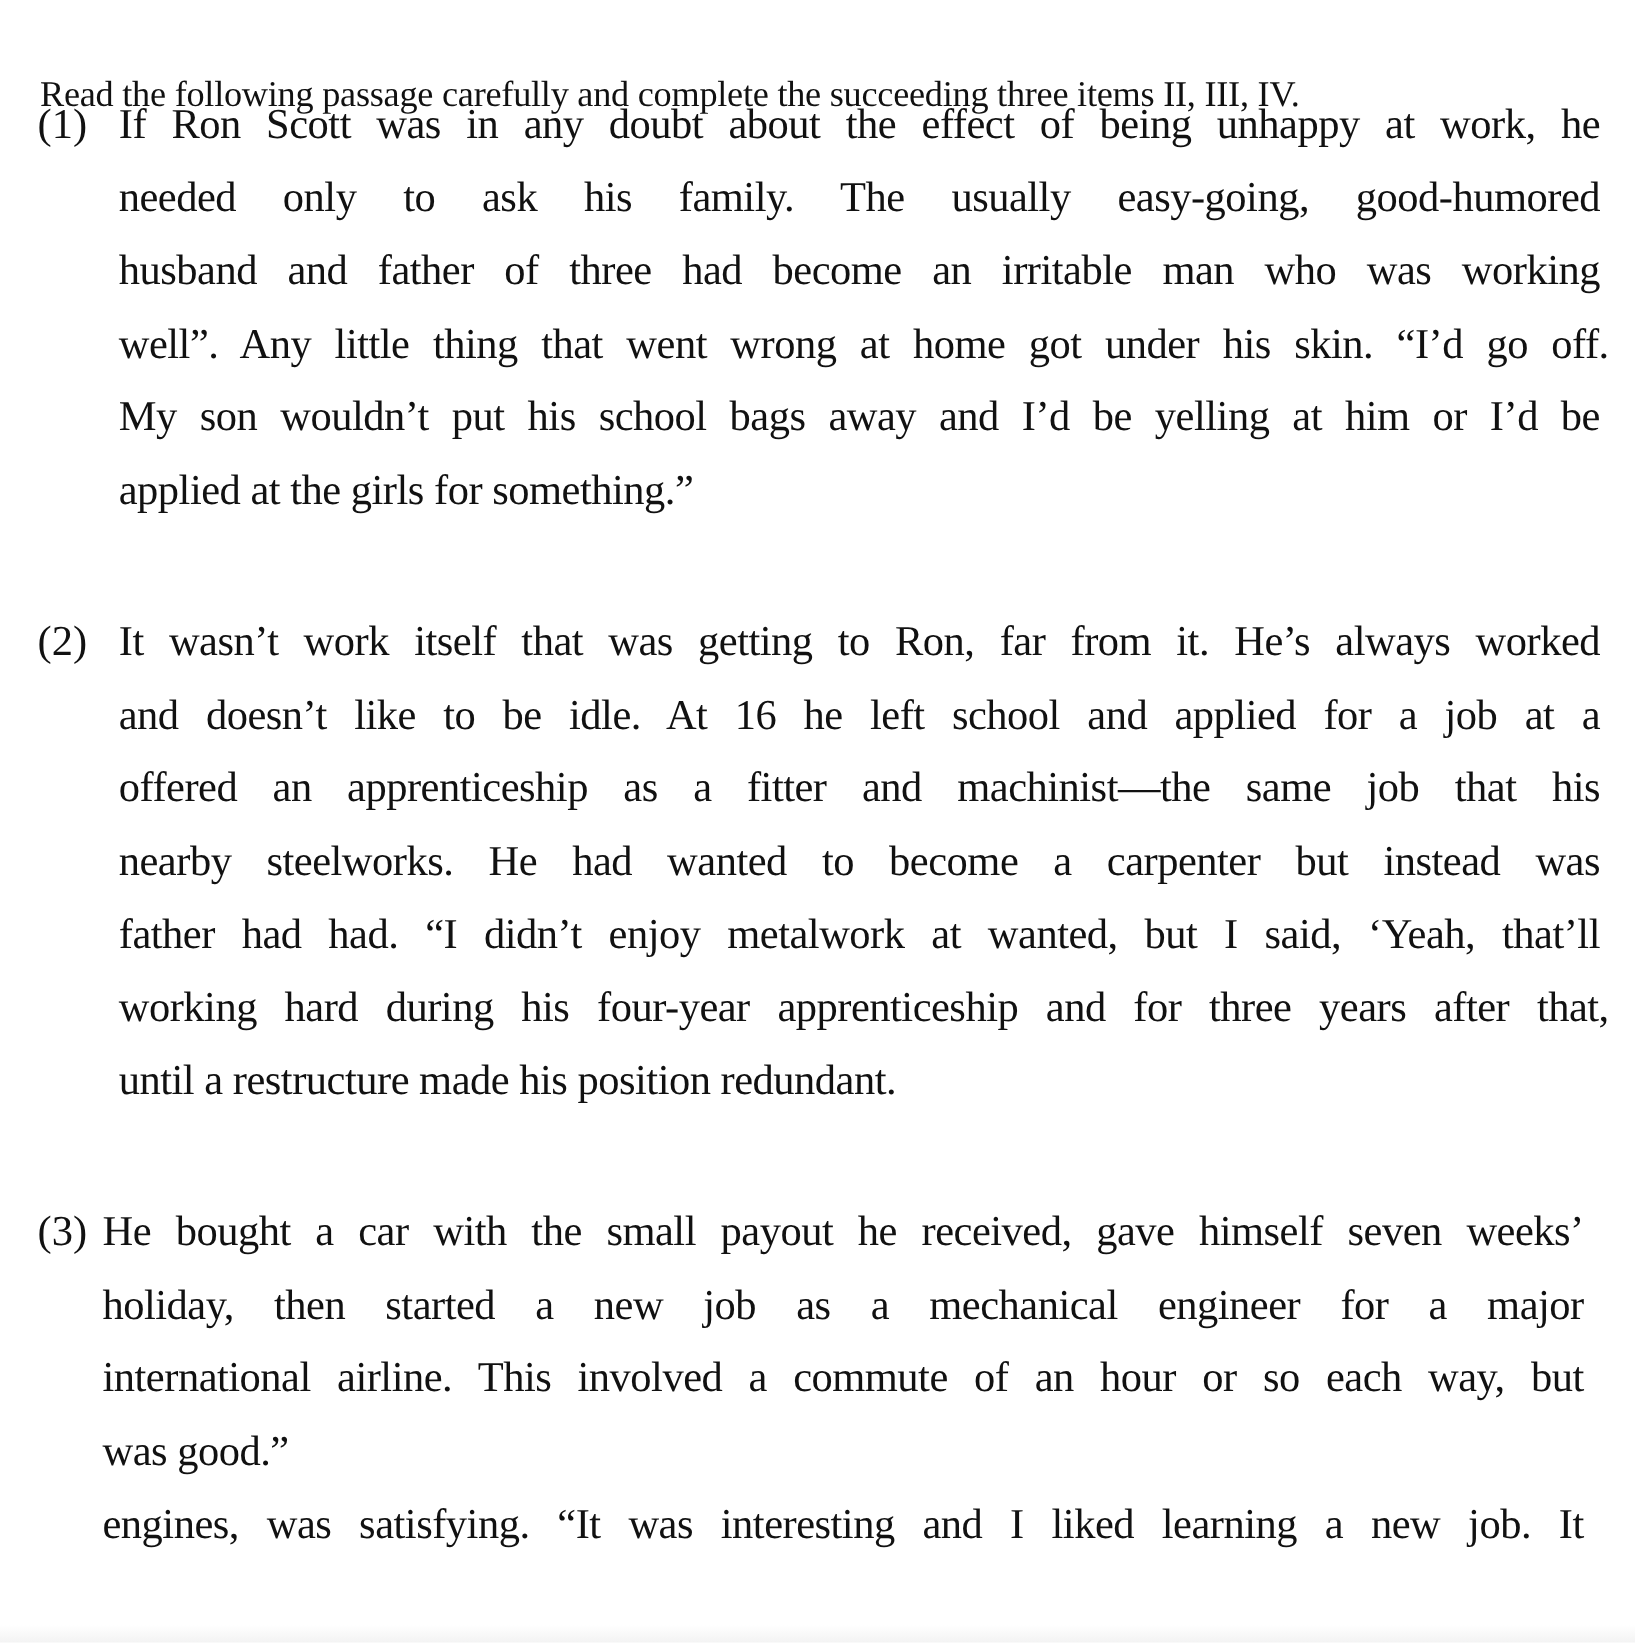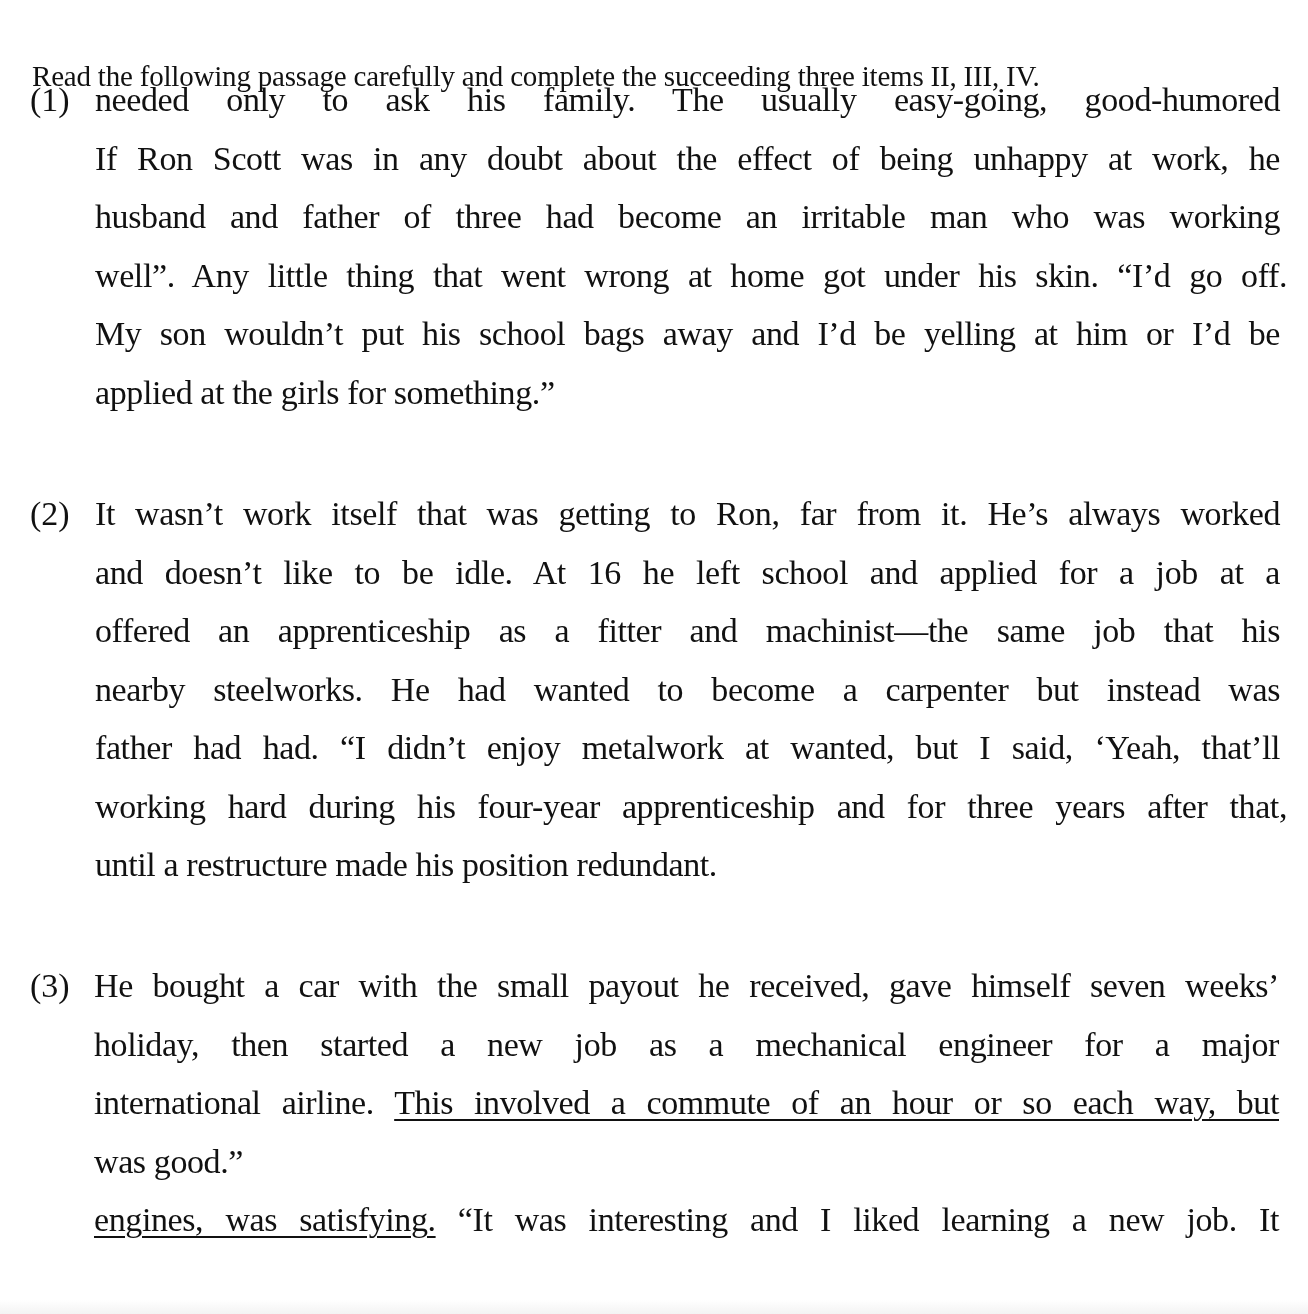--- a/index.html
+++ b/index.html
@@ -61,21 +61,20 @@
       text-align-last: justify;
       white-space: nowrap;
     }
     .line.last {
       text-align-last: left;
     }
     .bold {
       font-weight: normal;
     }
     .ul {
-      text-decoration: underline;
       text-decoration-thickness: 2px;
       text-underline-offset: 5px;
     }
     .bottom-fade {
       position: absolute;
       left: 0;
       bottom: 0;
       width: 1308px;
       height: 14px;
       background: linear-gradient(#ffffff, #f3f3f3);
@@ -84,22 +83,22 @@
 </head>
 <body>
 
 <div class="page">
 
   <div class="instruction">Read the following passage carefully and complete the succeeding three items II, III, IV.</div>
 
   <div class="para" style="top:71px;">
     <div class="para-num">(1)</div>
     <div class="para-body">
+      <span class="line">If Ron Scott was in any doubt about the effect of being unhappy at work, he</span>
       <span class="line">needed only to ask his family. The usually easy-going, good-humored</span>
-      <span class="line">If Ron Scott was in any doubt about the effect of being unhappy at work, he</span>
       <span class="line">husband and father of three had become an irritable man who was working</span>
       <span class="line" style="width:1192px;">well”. Any little thing that went wrong at home got under his skin. “I’d go off.</span>
       <span class="line">My son wouldn’t put his school bags away and I’d be yelling at him or I’d be</span>
       <span class="line last">applied at the girls for something.”</span>
     </div>
   </div>
 
   <div class="para" style="top:485px;">
     <div class="para-num">(2)</div>
     <div class="para-body">
@@ -108,21 +107,21 @@
       <span class="line">offered an apprenticeship as a fitter and machinist—the same job that his</span>
       <span class="line">nearby steelworks. He had wanted to become a carpenter but instead was</span>
       <span class="line">father had had. “I didn’t enjoy metalwork at wanted, but I said, ‘Yeah, that’ll</span>
       <span class="line" style="width:1192px;">working hard during his four-year apprenticeship and for three years after that,</span>
       <span class="line last"><span>until a restructure made his position </span><span class="bold">redundant</span><span>.</span></span>
     </div>
   </div>
 
   <div class="para" style="top:957px;">
     <div class="para-num">(3)</div>
-    <div class="para-body" style="left:94px;">
+    <div class="para-body" style="left:82px;">
       <span class="line">He bought a car with the small payout he received, gave himself seven weeks’</span>
       <span class="line">holiday, then started a new job as a mechanical engineer for a major</span>
       <span class="line"><span>international airline. </span><span class="ul">This involved a commute of an hour or so each way, but</span></span>
       <span class="line last">was good.”</span>
       <span class="line"><span class="ul">engines, was satisfying.</span><span> “It was interesting and I liked learning a new job. It</span></span>
     </div>
   </div>
 
   <div class="bottom-fade"></div>
 </div>

